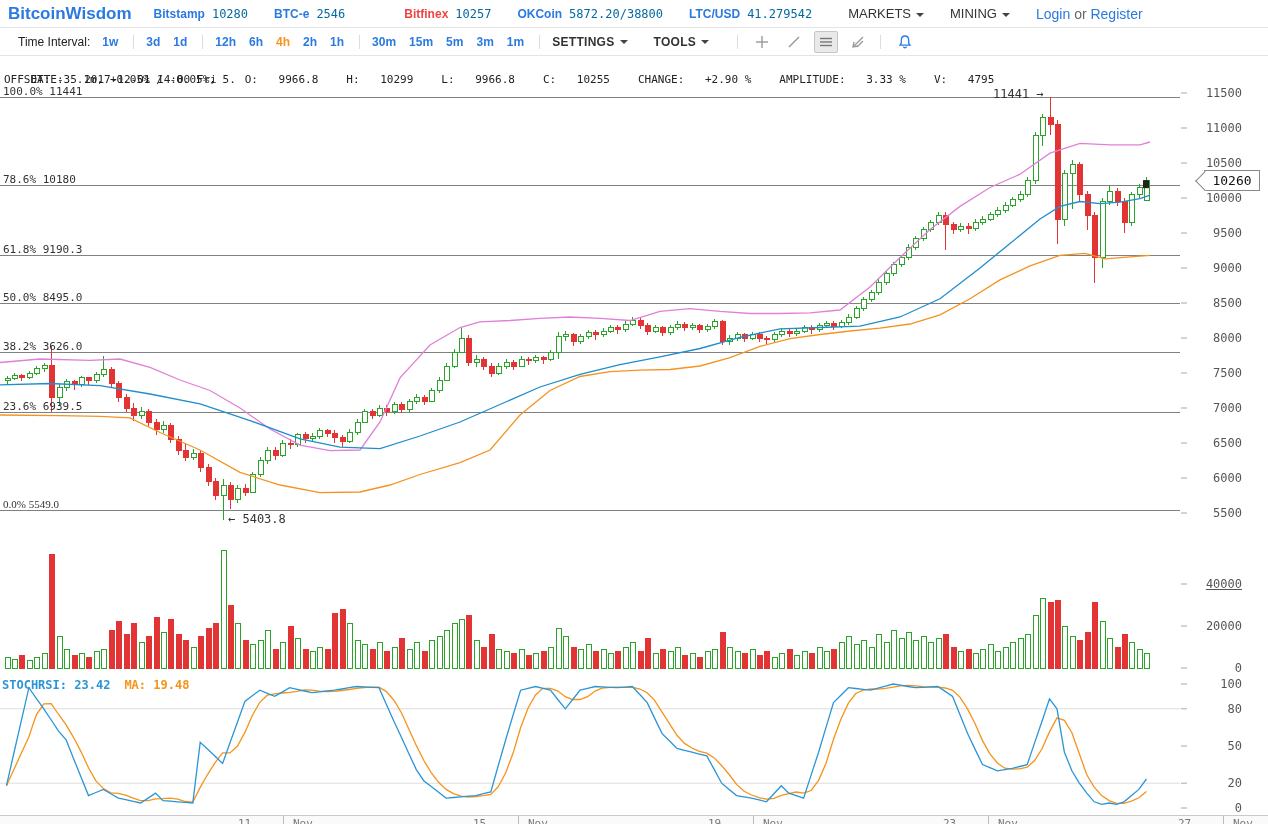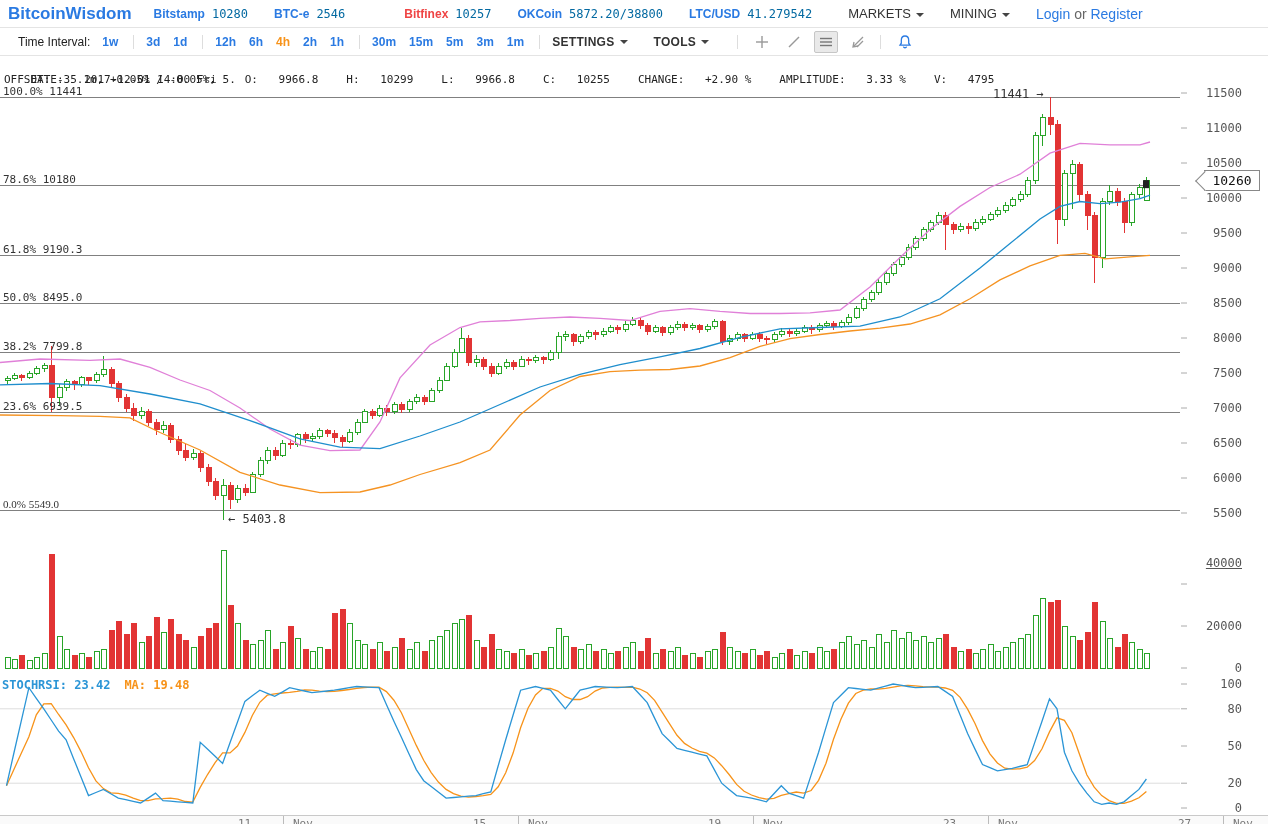--- a/index.html
+++ b/index.html
@@ -659,37 +659,37 @@
   <div class="overlay stoch-label">
     <span class="k"><span>STOCHRSI:</span> <span>23.42</span></span><span class="m"><span>MA:</span> <span>19.48</span></span>
   </div>
 
   <div class="time-strip"></div>
 
 <div class="fib-label" style="left: 3px; top: 84.5px;">100.0% 11441</div>
     <div class="fib-label" style="left: 3px; top: 172.5px;">78.6% 10180</div>
     <div class="fib-label" style="left: 3px; top: 242.5px;">61.8% 9190.3</div>
     <div class="fib-label" style="left: 3px; top: 290.5px;">50.0% 8495.0</div>
-    <div class="fib-label" style="left: 3px; top: 339.5px;">38.2% 7799.8</div>
+    <div class="fib-label" style="left: 3px; top: 339.5px;">38.2% 3626.0</div>
     <div class="fib-label" style="left: 3px; top: 399.5px;">23.6% 6939.5</div>
     <div class="fib-label" style="left: 3px; top: 497.5px; font-family: Liberation Serif, serif;">0.0% 5549.0</div>
     <div class="axis-label" style="top: 86px;">11500</div>
     <div class="axis-label" style="top: 121px;">11000</div>
     <div class="axis-label" style="top: 156px;">10500</div>
     <div class="axis-label" style="top: 191px;">10000</div>
     <div class="axis-label" style="top: 226px;">9500</div>
     <div class="axis-label" style="top: 261px;">9000</div>
     <div class="axis-label" style="top: 296px;">8500</div>
     <div class="axis-label" style="top: 331px;">8000</div>
     <div class="axis-label" style="top: 366px;">7500</div>
     <div class="axis-label" style="top: 401px;">7000</div>
     <div class="axis-label" style="top: 436px;">6500</div>
     <div class="axis-label" style="top: 471px;">6000</div>
     <div class="axis-label" style="top: 506px;">5500</div>
-    <div class="axis-label" style="top: 556px; text-decoration: underline;">40000</div>
+    <div class="axis-label" style="top: 577px; text-decoration: underline;">40000</div>
     <div class="axis-label" style="top: 619px;">20000</div>
     <div class="axis-label" style="top: 661px;">0</div>
     <div class="axis-label" style="top: 677px;">100</div>
     <div class="axis-label" style="top: 701.8px;">80</div>
     <div class="axis-label" style="top: 739px;">50</div>
     <div class="axis-label" style="top: 776.2px;">20</div>
     <div class="axis-label" style="top: 801px;">0</div>
     <div class="time-div" style="left: 283px;"></div>
     <div class="time-div" style="left: 518px;"></div>
     <div class="time-div" style="left: 753px;"></div>

